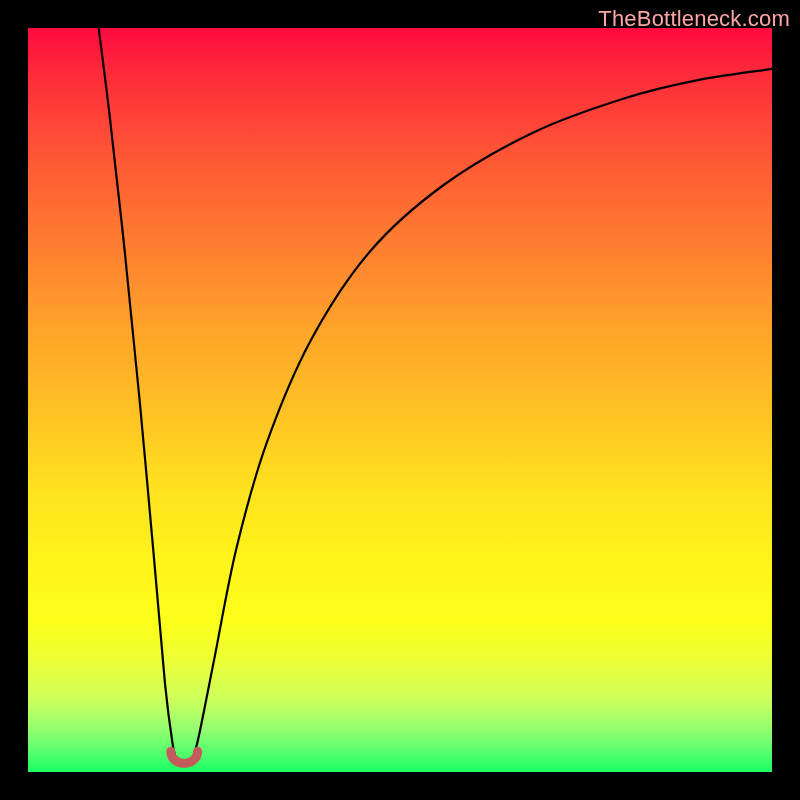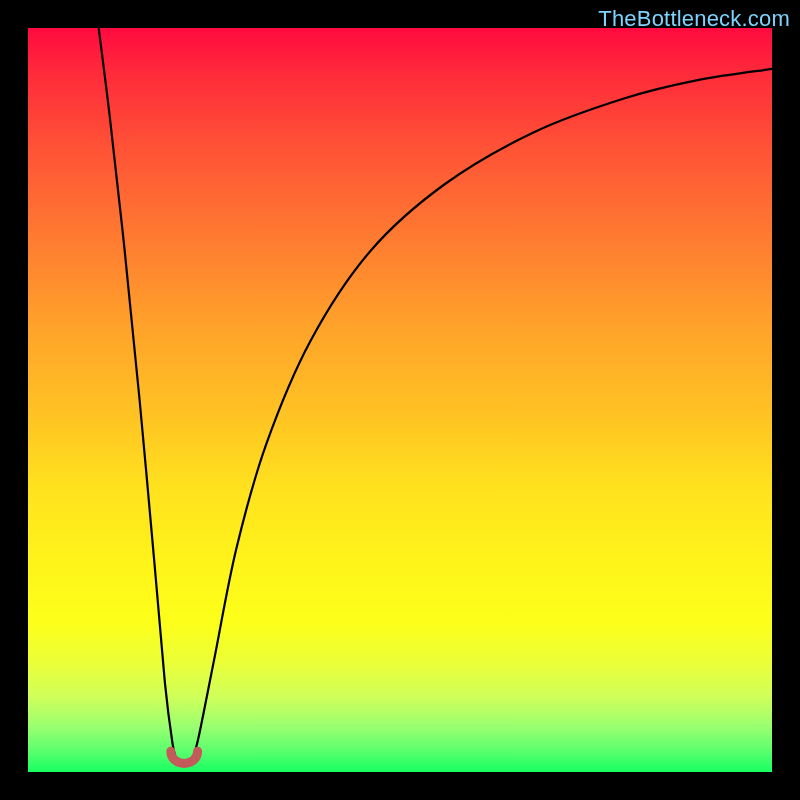--- a/index.html
+++ b/index.html
@@ -46,21 +46,21 @@
       #cfff5a 90%,
       #98ff70 94%,
       #5eff6e 97%,
       #18ff62 100%
     );
   }
   .credit {
     position: absolute;
     top: 6px;
     right: 10px;
-    color: #7dd3fc;
+    color: #fca5a5;
     font-size: 22px;
     letter-spacing: 0.2px;
     font-weight: 400;
     user-select: none;
   }
   svg.curve {
     position: absolute;
     left: 0;
     top: 0;
     width: 100%;

